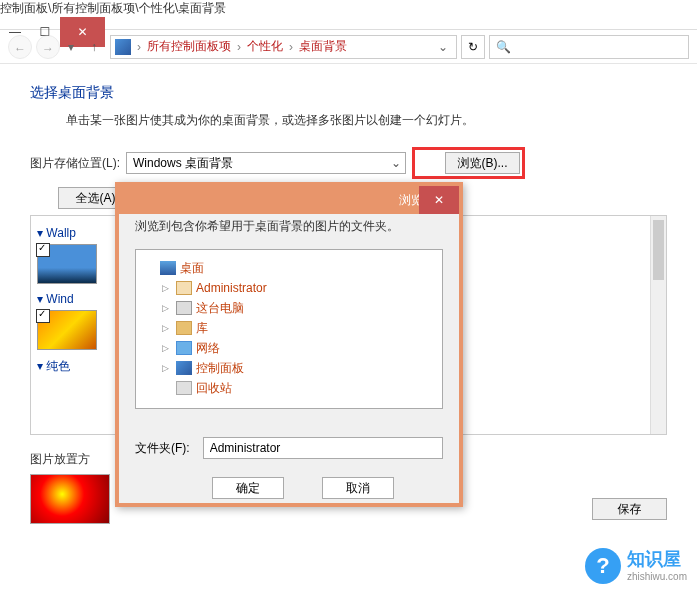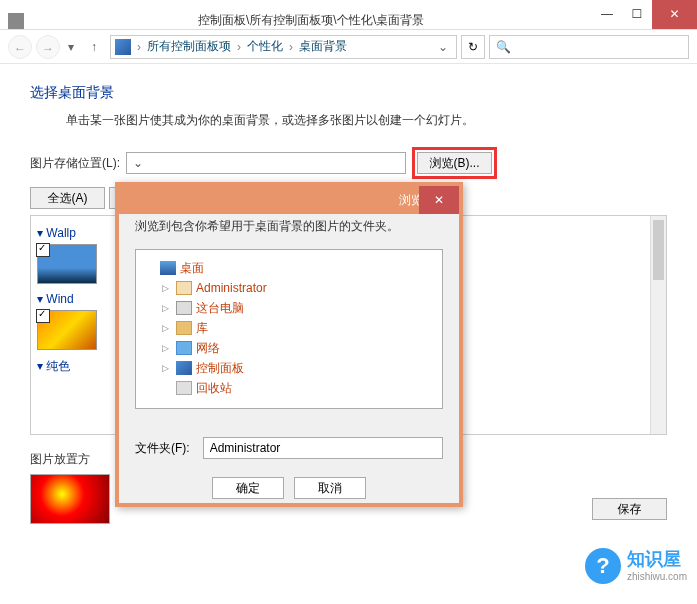--- a/index.html
+++ b/index.html
@@ -1,52 +1,52 @@
 <!DOCTYPE html>
 <html><head>
   <meta charset="utf-8">
   <style>
     * { box-sizing: border-box; margin: 0; padding: 0; font-family: "Microsoft YaHei", "Segoe UI", sans-serif; font-size: 12px; }
     body { background: #fff; width: 697px; height: 604px; overflow: hidden; position: relative; }
     
     
-    .titlebar { height: 30px; background: #fff; display: flex; align-items: flex-end; border-bottom: 1px solid #ddd; }
+    .titlebar { height: 30px; background: #fff; display: flex; align-items: flex-start; border-bottom: 1px solid #ddd; flex-direction: column; }
     .titlebar .drag-icon { width: 16px; height: 16px; margin: 0 6px 0 8px; background: #888; }
     .titlebar .title { flex: 1; text-align: center; color: #333; }
     .titlebar .window-controls { display: flex; }
     .titlebar .wbtn { width: 30px; height: 30px; display: flex; align-items: center; justify-content: center; color: #333; cursor: pointer; }
     .titlebar .wbtn.close { background: #c75050; color: #fff; width: 45px; }
     
     
     .navbar { height: 34px; display: flex; align-items: center; padding: 0 8px; gap: 4px; border-bottom: 1px solid #e5e5e5; }
     .navbtn { width: 24px; height: 24px; border: 1px solid #ccc; border-radius: 50%; display: flex; align-items: center; justify-content: center; background: #f0f0f0; cursor: pointer; }
     .navbtn.disabled { opacity: 0.4; }
     .navdrop { width: 14px; height: 24px; display: flex; align-items: center; justify-content: center; color: #666; }
     .uparrow { width: 24px; height: 24px; display: flex; align-items: center; justify-content: center; cursor: pointer; color: #555; }
     .addressbar { flex: 1; height: 24px; border: 1px solid #ccc; display: flex; align-items: center; padding: 0 4px; gap: 4px; }
     .addressbar .cp-icon { width: 16px; height: 16px; background: linear-gradient(135deg,#4a90d9,#2c5aa0); }
-    .addressbar .crumb { color: #0c4a6e; cursor: pointer; white-space: nowrap; }
+    .addressbar .crumb { color: #b91c1c; cursor: pointer; white-space: nowrap; }
     .addressbar .sep { color: #888; padding: 0 2px; }
     .addressbar .addr-drop { margin-left: auto; color: #666; padding: 0 4px; }
     .refresh { width: 24px; height: 24px; border: 1px solid #ccc; display: flex; align-items: center; justify-content: center; cursor: pointer; }
     .searchbox { width: 200px; height: 24px; border: 1px solid #ccc; display: flex; align-items: center; padding: 0 6px; }
     .searchbox input { flex: 1; border: none; outline: none; color: #999; background: transparent; }
     .searchbox .sicon { color: #666; }
     
     
     .main { padding: 20px 30px; position: relative; }
     .heading { color: #003399; font-size: 14px; margin-bottom: 10px; }
     .subtitle { color: #333; margin-bottom: 18px; margin-left: 36px; }
     .row { display: flex; align-items: center; gap: 6px; margin-bottom: 8px; }
     .row label { color: #333; white-space: nowrap; }
     .dropdown { flex: 0 0 280px; height: 22px; border: 1px solid #aaa; display: flex; align-items: center; padding: 0 4px 0 6px; background: #fff; cursor: pointer; }
     .dropdown .val { flex: 1; }
     .dropdown .dd { color: #555; }
     .browse-highlight { border: 3px solid #e33; padding: 2px; }
-    .btn { height: 22px; min-width: 75px; border: 1px solid #aaa; background: #f0f0f0; cursor: pointer; padding: 0 10px; display: inline-flex; align-items: center; justify-content: center; }
+    .btn { height: 22px; min-width: 75px; border: 1px solid #aaa; background: #f0f0f0; cursor: pointer; padding: 0 10px; display: inline-flex; align-items: center; justify-content: center; margin-left: 28px; }
     
     .selbtns { display: flex; gap: 4px; margin-top: 4px; }
     
     
     .wallpanel { margin-top: 6px; border: 1px solid #ccc; height: 220px; padding: 6px; position: relative; background: #fff; }
     .wallpanel .scrollbar { position: absolute; right: 0; top: 0; bottom: 0; width: 16px; background: #f0f0f0; border-left: 1px solid #ddd; }
     .wallpanel .scrollbar .thumb { position: absolute; left: 2px; right: 2px; top: 4px; height: 60px; background: #ccc; }
     .group-title { color: #003399; cursor: pointer; margin: 4px 0; }
     .thumb-row { display: flex; gap: 8px; margin-bottom: 8px; }
     .wp-thumb { width: 60px; height: 40px; border: 1px solid #999; position: relative; }
@@ -128,20 +128,21 @@
   </div>
 </div>
 
 <div class="main">
   <div class="heading">选择桌面背景</div>
   <div class="subtitle">单击某一张图片使其成为你的桌面背景，或选择多张图片以创建一个幻灯片。</div>
 
   <div class="row">
     <label>图片存储位置(L):</label>
     <div class="dropdown">
+      <span class="val">Windows 桌面背景</span>
       <span class="dd">⌄</span>
     </div>
     <span class="browse-highlight">
       <button class="btn">浏览(B)...</button>
     </span>
   </div>
 
   <div class="selbtns">
     <button class="btn">全选(A)</button>
     <button class="btn">全部清除(C)</button>

